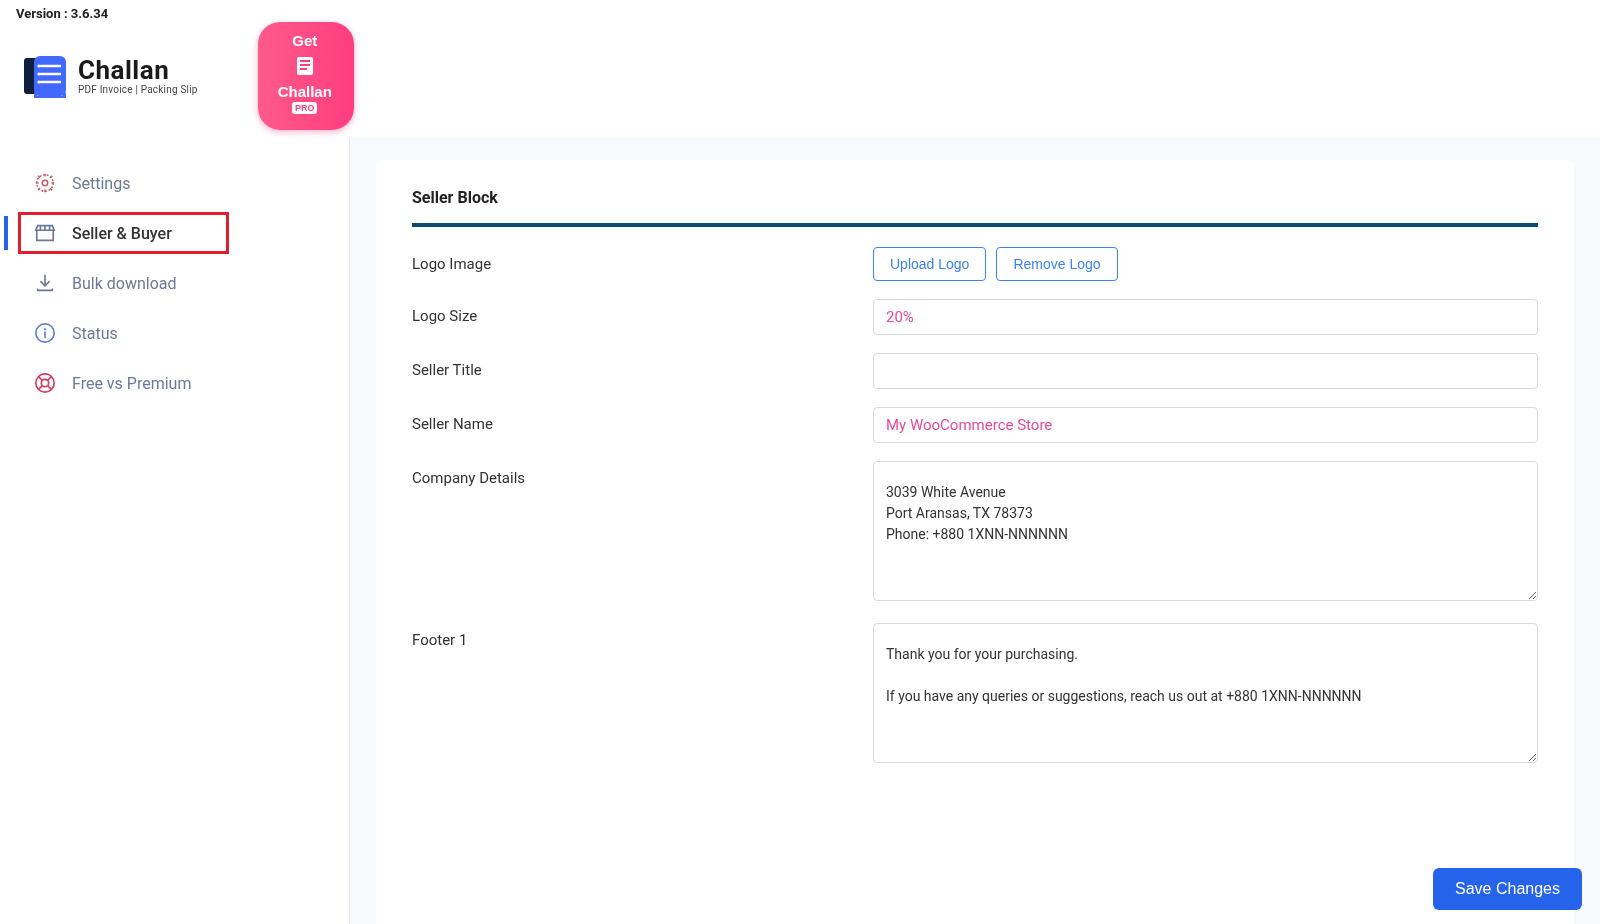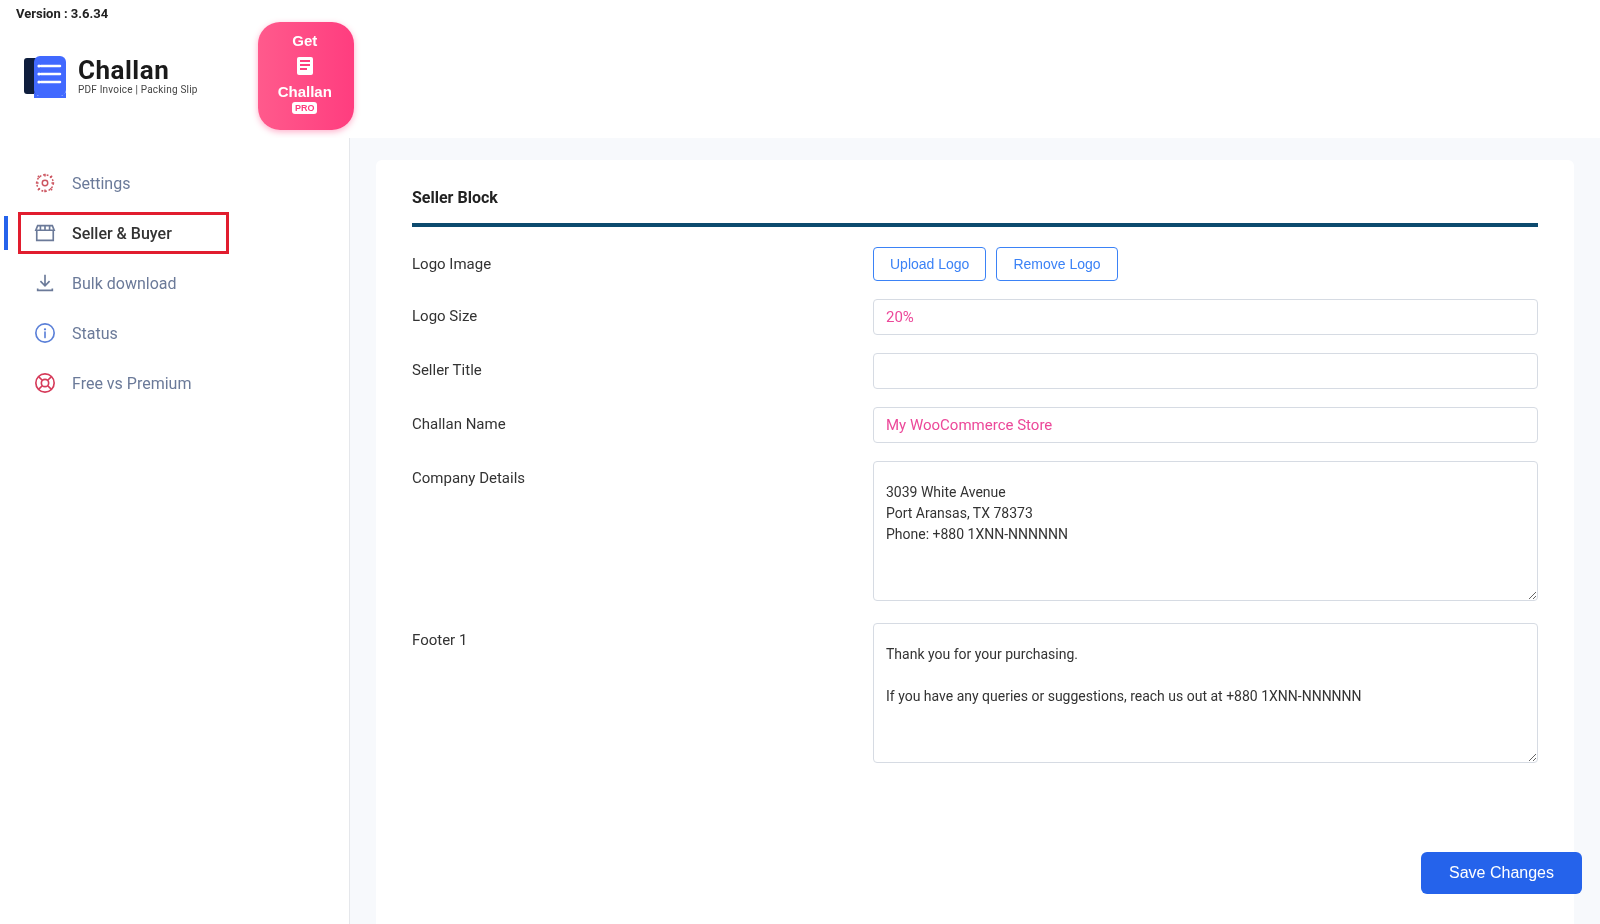--- a/index.html
+++ b/index.html
@@ -200,26 +200,26 @@
       border-radius: 4px;
       padding: 8px 16px;
       font-size: 14px;
       cursor: pointer;
       margin-right: 6px;
     }
     
     .save-btn {
       position: absolute;
       right: 18px;
-      bottom: 30px;
+      bottom: 14px;
       background: #2563eb;
       color: #fff;
       border: none;
       border-radius: 6px;
-      padding: 12px 28px;
+      padding: 12px 22px;
       font-size: 16px;
       font-weight: 500;
       cursor: pointer;
     }
   </style>
 </head>
 <body>
 
 <div class="version-text">Version : 3.6.34</div>
 
@@ -336,21 +336,21 @@
       </div>
 
       <div class="form-row">
         <div class="form-label">Seller Title</div>
         <div class="form-field">
           <input class="text-input" type="text" value="" style="">
         </div>
       </div>
 
       <div class="form-row">
-        <div class="form-label">Challan Name</div>
+        <div class="form-label">Seller Name</div>
         <div class="form-field">
           <input class="text-input" type="text" value="My WooCommerce Store" style="">
         </div>
       </div>
 
       <div class="form-row">
         <div class="form-label">Company Details</div>
         <div class="form-field">
           <textarea class="textarea-input" rows="6" style="height: 140px;">3039 White Avenue
 Port Aransas, TX 78373

